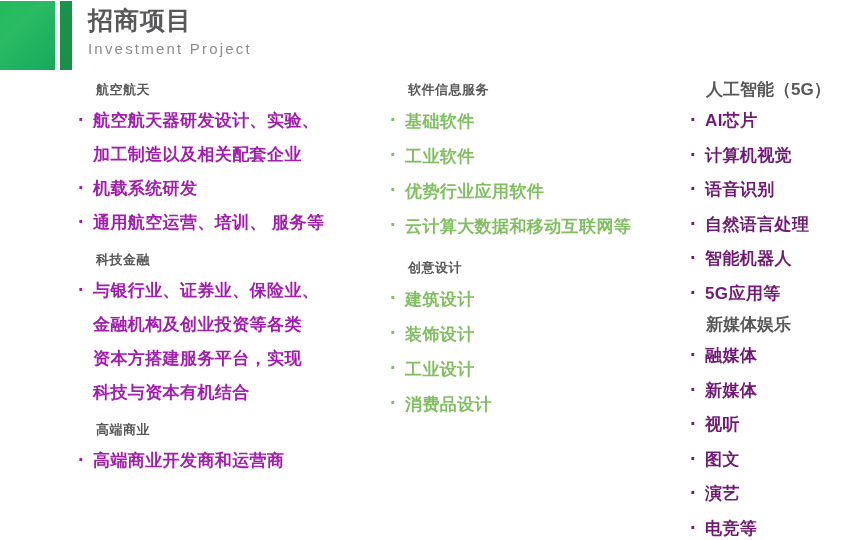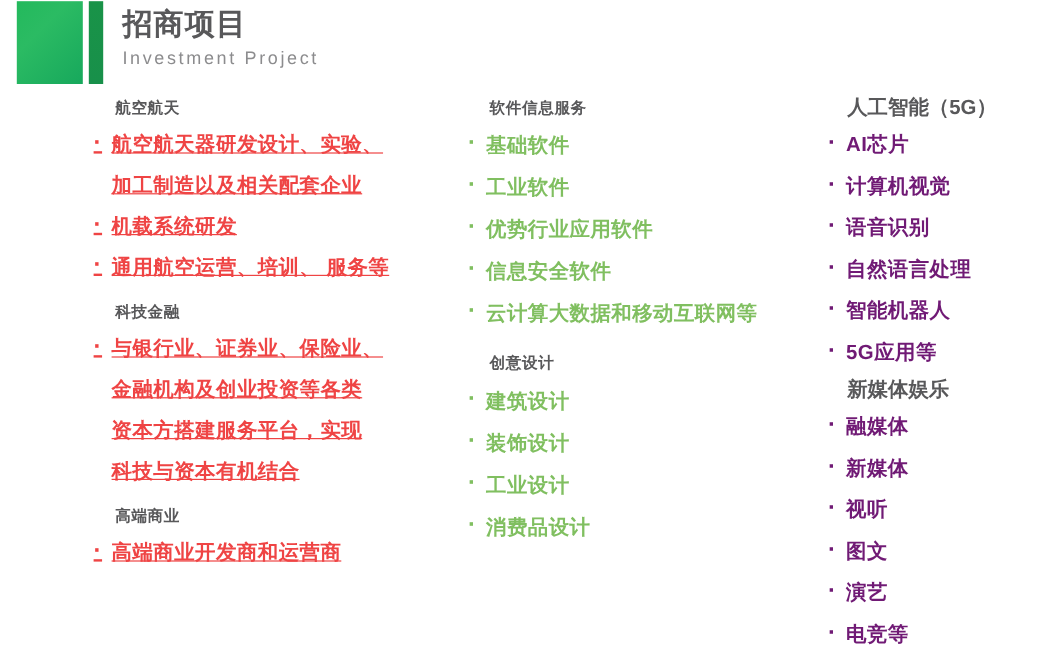--- a/index.html
+++ b/index.html
@@ -12,21 +12,21 @@
     height: 540px;
     position: relative;
     overflow: hidden;
     font-family: "Liberation Sans", "DejaVu Sans", sans-serif;
     -webkit-font-smoothing: antialiased;
   }
 
   
   .header {
     position: absolute;
-    left: 14px;
+    left: 0;
     top: 0;
     width: 828px;
     height: 72px;
   }
   .logo-block {
     position: absolute;
     left: 0;
     top: 1px;
     width: 55px;
     height: 69px;
@@ -108,21 +108,21 @@
     position: absolute;
     left: 0;
     top: 0;
     font-size: 20px;
     line-height: 30px;
     font-weight: bold;
   }
 
   
   .col-1 ul.items > li,
-  .col-1 ul.items > li::before { color: #ef4444; text-decoration: underline; }
+  .col-1 ul.items > li::before { color: #a21caf; }
   .col-2 ul.items > li,
   .col-2 ul.items > li::before { color: #80BF60; }
   .col-3 ul.items > li,
   .col-3 ul.items > li::before { color: #701a75; }
 
   
   .col-1 ul.items > li { line-height: 34px; }
   .col-2 ul.items > li { line-height: 35px; }
   .col-3 ul.items > li { line-height: 34.5px; }
 
@@ -170,21 +170,20 @@
   </div>
 </div>
 
 <div class="col col-2">
   <div class="group">
     <div class="group-heading">软件信息服务</div>
     <ul class="items">
       <li>基础软件</li>
       <li>工业软件</li>
       <li>优势行业应用软件</li>
-      <li>信息安全软件</li>
       <li>云计算大数据和移动互联网等</li>
     </ul>
   </div>
   <div class="gap-md"></div>
   <div class="group">
     <div class="group-heading">创意设计</div>
     <ul class="items">
       <li>建筑设计</li>
       <li>装饰设计</li>
       <li>工业设计</li>

